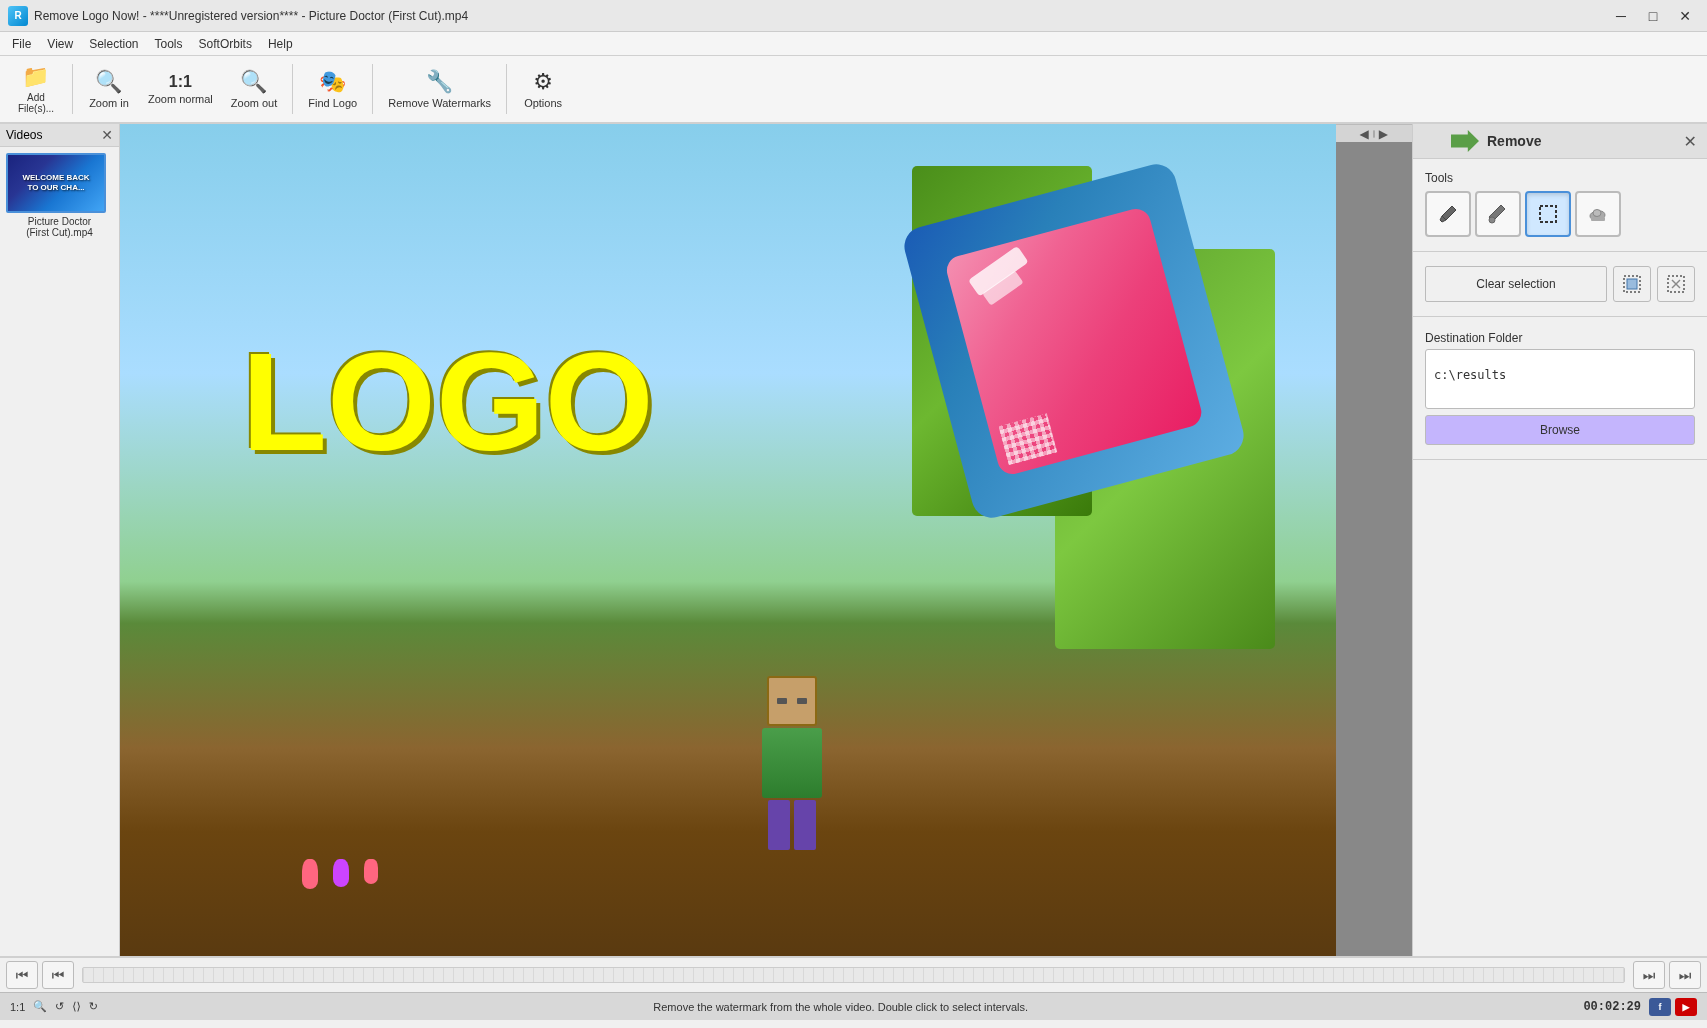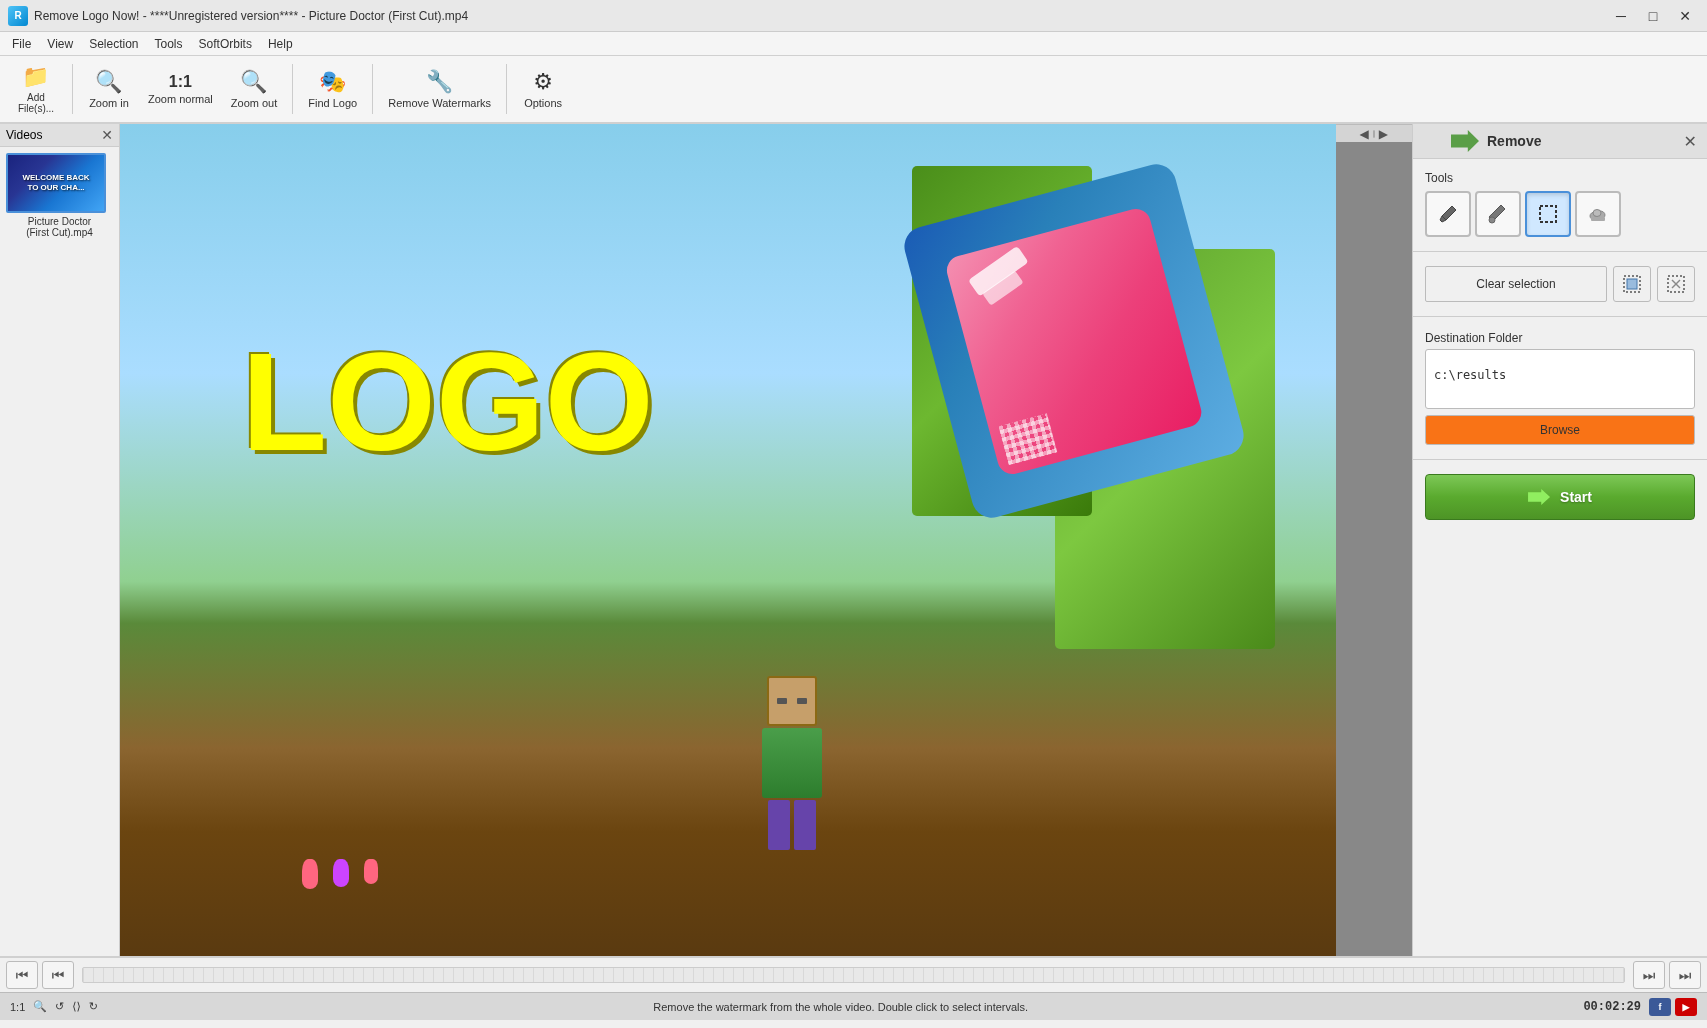--- a/index.html
+++ b/index.html
@@ -376,21 +376,21 @@
       padding: 18px 8px;
       font-size: 12px;
       color: #333;
       background: white;
       resize: none;
       vertical-align: top;
     }
     .browse-btn {
       width: 100%;
       height: 30px;
-      background: #f97316;
+      background: #c4b5fd;
       border: 1px solid #bbb;
       border-radius: 3px;
       cursor: pointer;
       font-size: 12px;
       color: #333;
       margin-top: 6px;
     }
 
     .start-btn {
       width: 100%;
@@ -706,24 +706,20 @@
       <div class="toolbox-divider"></div>
 
       <div>
         <div class="dest-label">Destination Folder</div>
         <textarea class="dest-input" style="">c:\results</textarea>
         <button class="browse-btn">Browse</button>
       </div>
 
       <div class="toolbox-divider"></div>
 
-      <button class="start-btn">
-        <div class="start-arrow"></div>
-        <span>Start</span>
-      </button>
     </div>
   </div>
 </div>
 
 <div id="timeline-area">
   <button class="tl-btn">⏮</button>
   <button class="tl-btn">⏮</button>
   <div class="tl-track">
     <div class="tl-track-inner"></div>
   </div>

